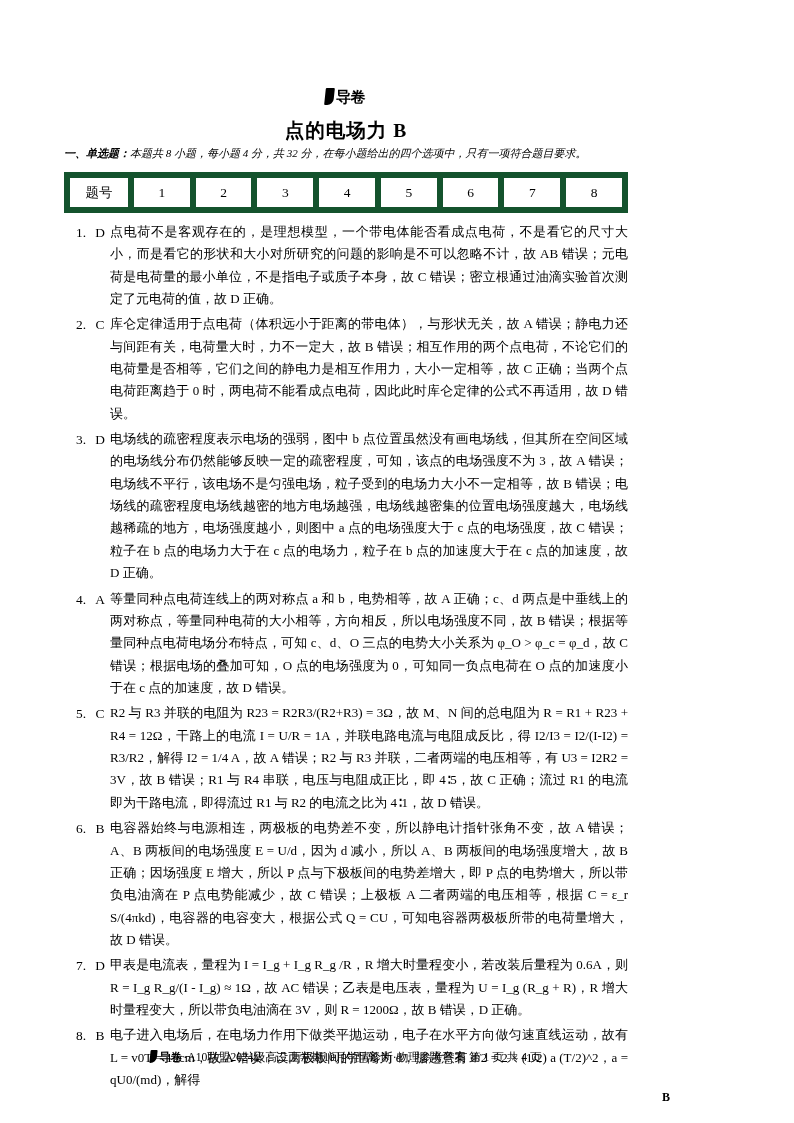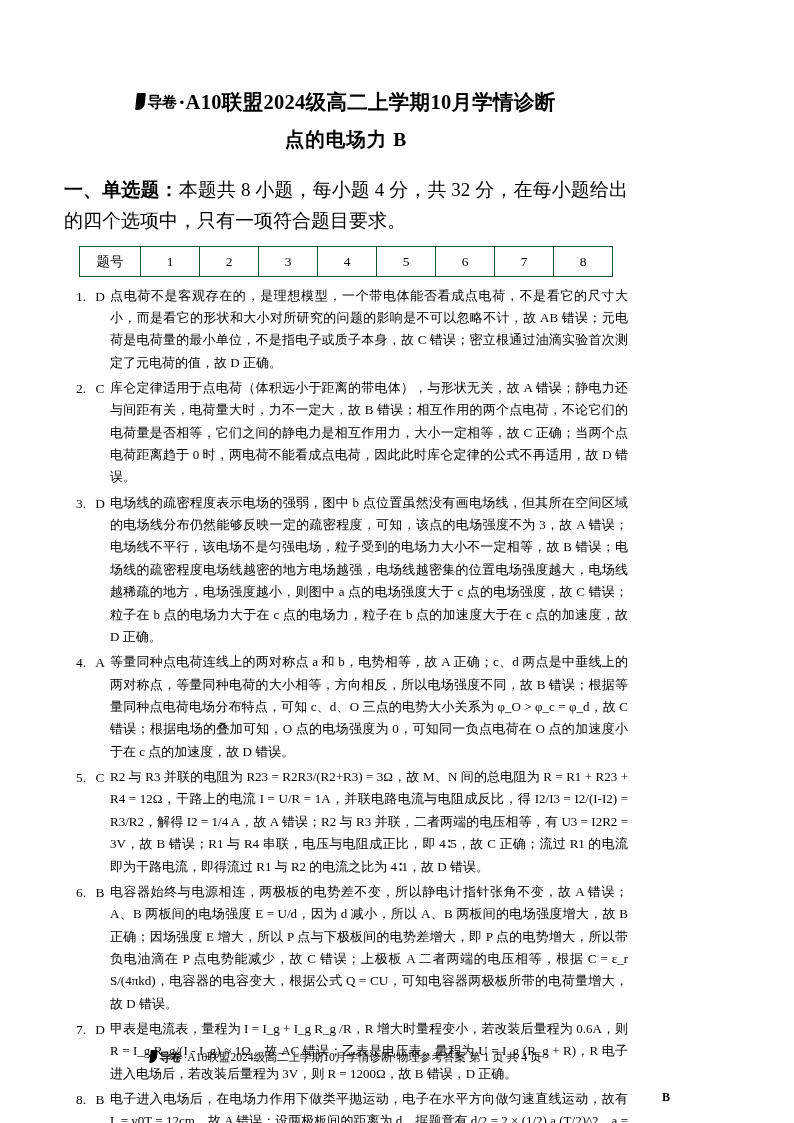--- a/index.html
+++ b/index.html
@@ -57,39 +57,40 @@
     letter-spacing: -0.5px;
   }
   .subtitle {
     font-size: 19.5px;
     font-weight: bold;
     margin-top: 10px;
     letter-spacing: 1px;
   }
   
   .section-intro {
-    font-size: 19px;
+    font-size: 11px;
     line-height: 1.62;
-    margin-top: 22px;
+    margin-top: 1px;
     text-align: justify;
+    font-style: italic;
   }
   .section-intro b { font-weight: bold; }
   
   .answer-table-wrap {
     display: flex;
     justify-content: center;
     margin-top: 9px;
     margin-bottom: 8px;
   }
   table.answers {
     border-collapse: collapse;
     font-size: 13.5px;
   }
   table.answers td {
-    border: 1px solid #14532d;
+    border: 6px solid #14532d;
     text-align: center;
     height: 21px;
     line-height: 21px;
     padding: 4px;
   }
   table.answers td.head {
     width: 52px;
     font-weight: normal;
   }
   table.answers td.cell {
@@ -152,21 +153,20 @@
 <body>
 
 <div class="page">
 
   <div class="doc-header">
     <div class="title-line">
       <span class="brand-mark">
         <span class="brand-flag"></span>
           <span class="brand-text">导卷</span>
       </span>
-      <span>·A10联盟2024级高二上学期10月学情诊断</span>
     </div>
     <div class="subtitle">点的电场力 B</div>
   </div>
 
   <div class="section-intro">
     <b>一、单选题：</b><span>本题共 8 小题，每小题 4 分，共 32 分，在每小题给出的四个选项中，只有一项符合题目要求。</span>
   </div>
 
   <div class="answer-table-wrap">
     <table class="answers">
@@ -220,21 +220,21 @@
 
     <li>
       <span class="exp-no">6.</span>
       <span class="exp-ans">B</span>
       <span class="exp-body">电容器始终与电源相连，两极板的电势差不变，所以静电计指针张角不变，故 A 错误；A、B 两板间的电场强度 E = U/d，因为 d 减小，所以 A、B 两板间的电场强度增大，故 B 正确；因场强度 E 增大，所以 P 点与下极板间的电势差增大，即 P 点的电势增大，所以带负电油滴在 P 点电势能减少，故 C 错误；上极板 A 二者两端的电压相等，根据 C = ε_r S/(4πkd)，电容器的电容变大，根据公式 Q = CU，可知电容器两极板所带的电荷量增大，故 D 错误。</span>
     </li>
 
     <li>
       <span class="exp-no">7.</span>
       <span class="exp-ans">D</span>
-      <span class="exp-body">甲表是电流表，量程为 I = I_g + I_g R_g /R，R 增大时量程变小，若改装后量程为 0.6A，则 R = I_g R_g/(I - I_g) ≈ 1Ω，故 AC 错误；乙表是电压表，量程为 U = I_g (R_g + R)，R 电子进入电场后，若改装后量程为 3V，则 R = 1200Ω，故 B 错误，D 正确。</span>
+      <span class="exp-body">甲表是电流表，量程为 I = I_g + I_g R_g /R，R 增大时量程变小，若改装后量程为 0.6A，则 R = I_g R_g/(I - I_g) ≈ 1Ω，故 AC 错误；乙表是电压表，量程为 U = I_g (R_g + R)，R 增大时量程变大，所以带负电油滴在 3V，则 R = 1200Ω，故 B 错误，D 正确。</span>
     </li>
 
     <li>
       <span class="exp-no">8.</span>
       <span class="exp-ans">B</span>
       <span class="exp-body">电子进入电场后，在电场力作用下做类平抛运动，电子在水平方向做匀速直线运动，故有 L = v0T = 12cm，故 A 错误；设两极板间的距离为 d，据题意有 d/2 = 2 × (1/2) a (T/2)^2，a = qU0/(md)，解得</span>
     </li>
 
   </ol>
 

